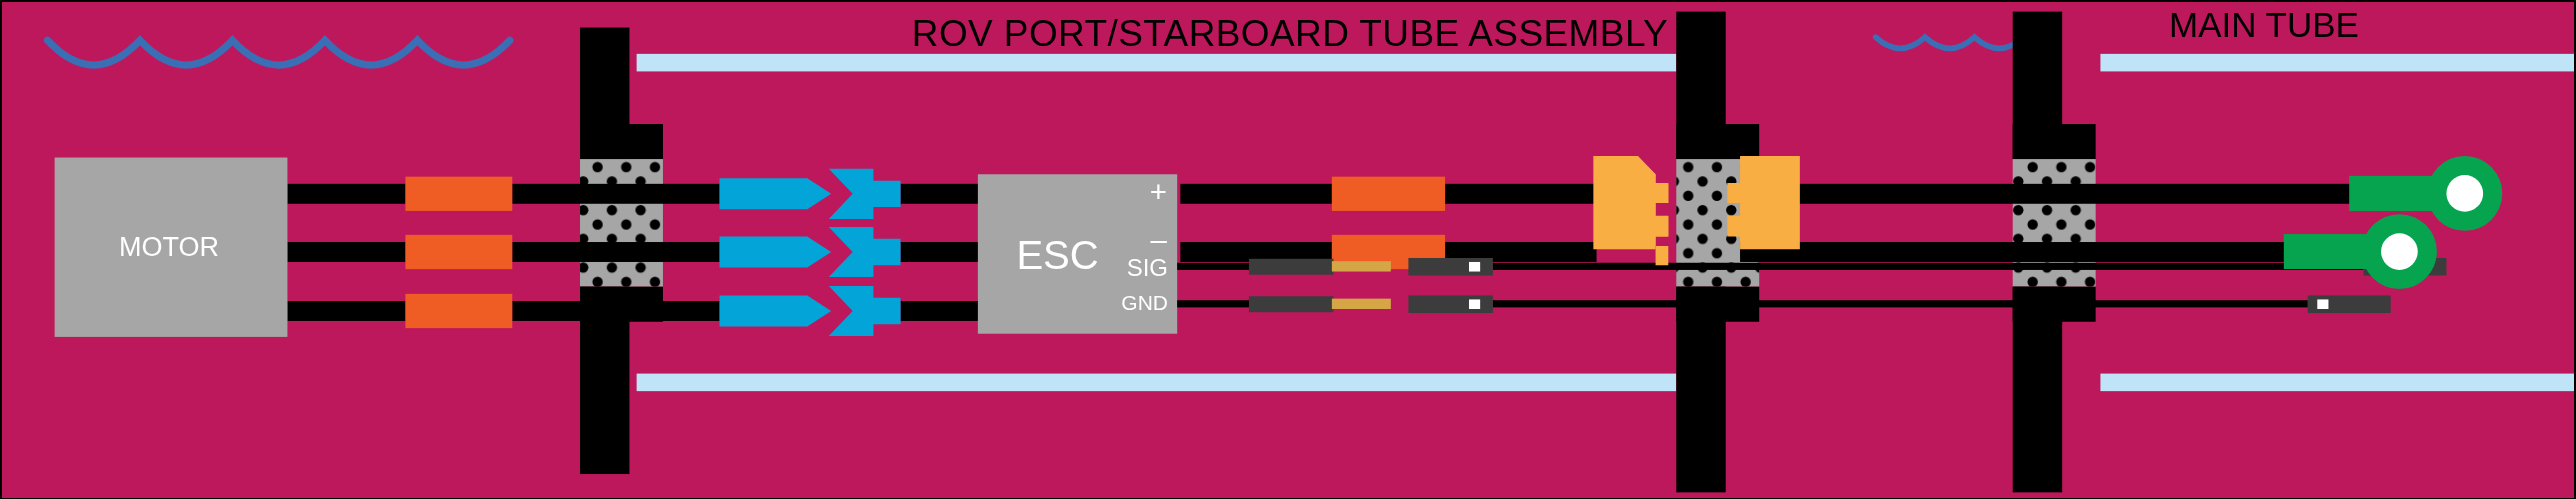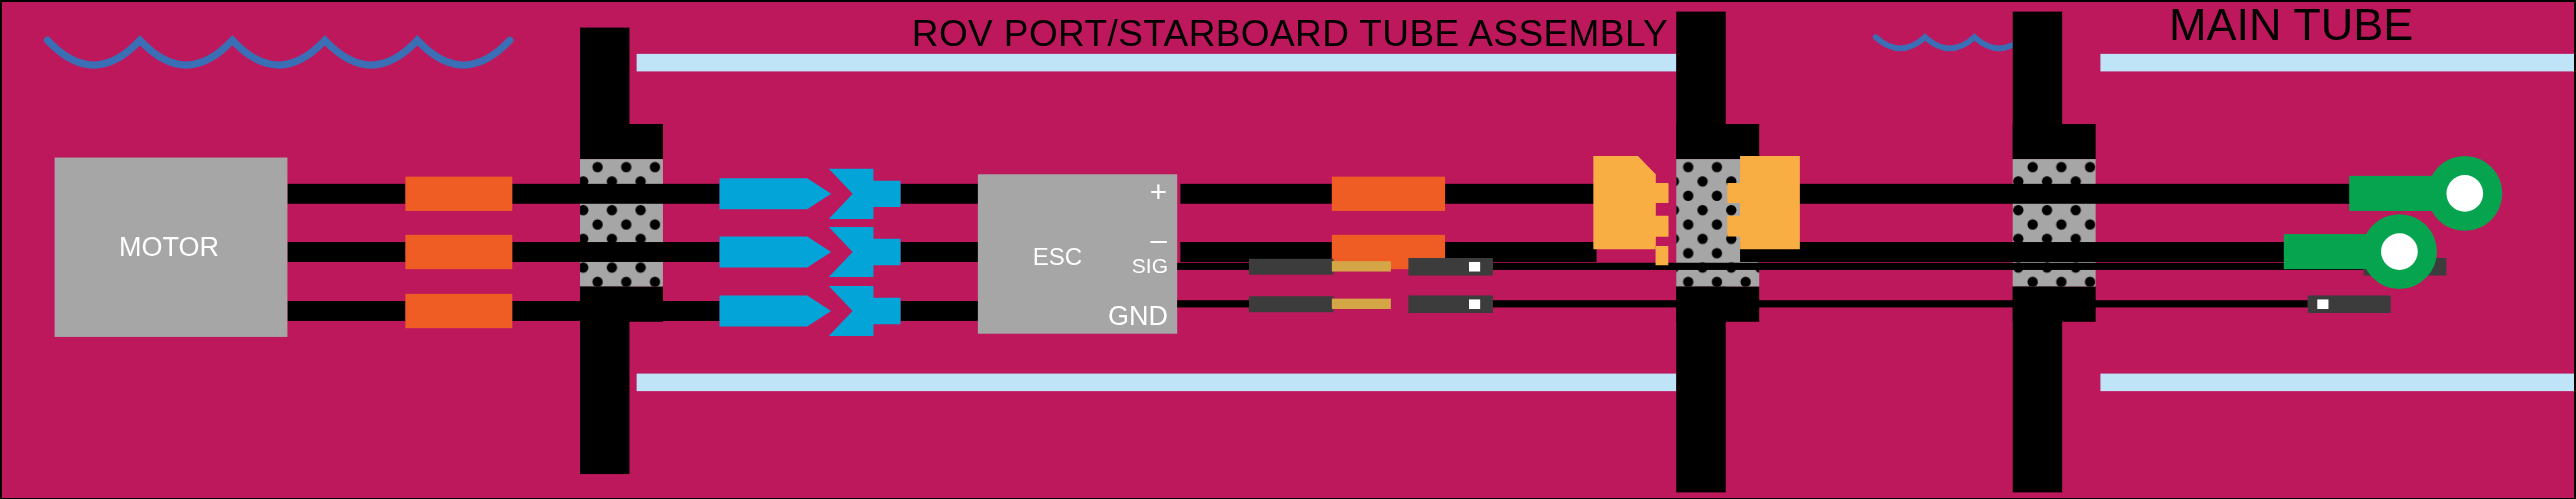--- a/index.html
+++ b/index.html
@@ -21,21 +21,21 @@
     white-space:nowrap;
   }
   #title-main{
     left:0; top:11px; width:2576px;
     text-align:center;
     font-size:37px;
     letter-spacing:0.4px;
   }
   #title-right{
     left:2167px; top:4.8px;
-    font-size:45px;
+    font-size:35px;
     line-height:35px;
     text-align:left;
   }
   #title-right div{display:block;}
   .blk-label{
     position:absolute;
     color:#ffffff;
     font-family:"Liberation Sans", sans-serif;
     white-space:nowrap;
   }
@@ -190,21 +190,21 @@
   </svg>
 
   <div class="ttl" id="title-main">ROV PORT/STARBOARD TUBE ASSEMBLY</div>
 
   <div class="ttl" id="title-right">
     <div>MAIN TUBE</div>
   </div>
 
   <div class="blk-label" style="left:53px;top:230px;width:228px;text-align:center;font-size:27px;">MOTOR</div>
 
-  <div class="blk-label" style="left:976px;top:231px;width:159px;text-align:center;font-size:24px;margin-top:10px;">ESC</div>
+  <div class="blk-label" style="left:976px;top:231px;width:159px;text-align:center;font-size:40px;">ESC</div>
 
   <div class="blk-label" style="left:1092px;top:173px;width:73px;text-align:right;font-size:29.5px;">+</div>
   <div class="blk-label" style="left:1092px;top:230px;width:73px;text-align:right;font-size:29.5px;line-height:16px;">–</div>
-  <div class="blk-label" style="left:1083px;top:252px;width:83px;text-align:right;font-size:21px;">SIG</div>
-  <div class="blk-label" style="left:1083px;top:289px;width:83px;text-align:right;font-size:27px;margin-top:10px;">GND</div>
+  <div class="blk-label" style="left:1083px;top:252px;width:83px;text-align:right;font-size:24px;">SIG</div>
+  <div class="blk-label" style="left:1083px;top:289px;width:83px;text-align:right;font-size:21px;">GND</div>
 
 </div>
 
 
 </body></html>

